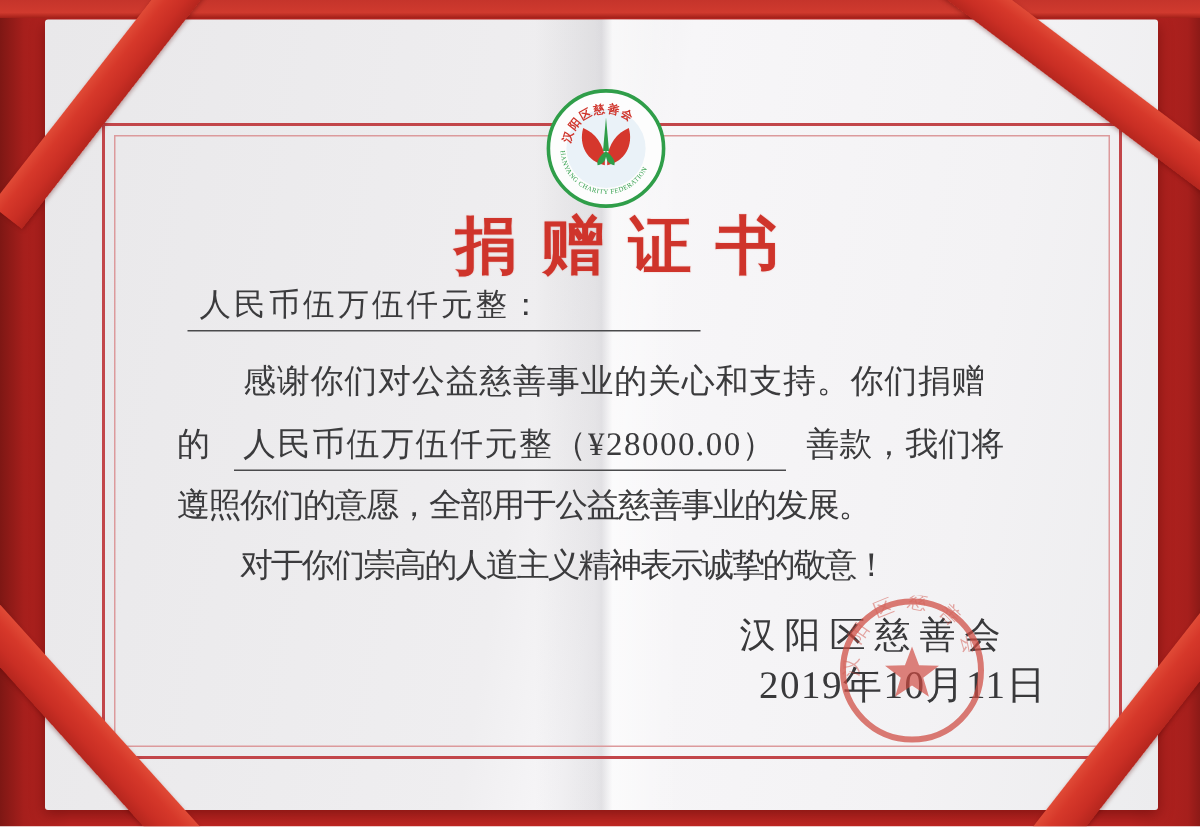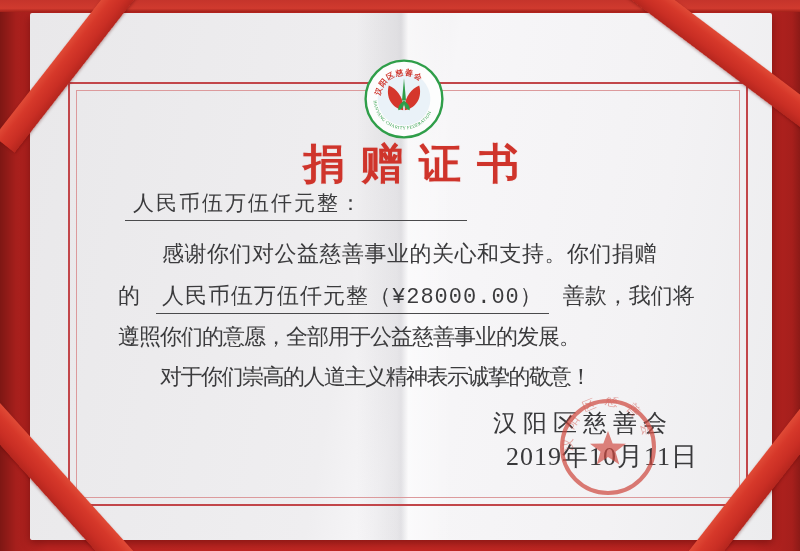--- a/index.html
+++ b/index.html
@@ -16,21 +16,21 @@
   .border-outer{position:absolute;left:38px;top:69px;width:676px;height:420px;
     border:2px solid #c2464a;z-index:2;}
   .border-inner{position:absolute;left:6px;top:6px;right:6px;bottom:6px;border:1px solid #dc9a9c;}
   .logo{position:absolute;left:334px;top:46px;width:80px;height:80px;z-index:3;}
   .title{position:absolute;left:0;top:123px;width:100%;margin:0;text-align:center;z-index:3;
     font-size:42px;font-weight:bold;color:#cf342b;letter-spacing:16px;text-indent:36px;
     text-shadow:0 0 1px rgba(207,52,43,.4);}
   .recipient{position:absolute;left:95px;top:176px;z-index:3;font-size:21px;color:#3b3b3d;
     letter-spacing:2px;}
   .recipient .u{display:inline-block;min-width:330px;border-bottom:1.5px solid #4a4a4c;padding:0 4px 3px 8px;}
-  .bodyline{position:absolute;z-index:3;font-size:22px;color:#3b3b3d;white-space:nowrap;font-family:Liberation Mono, monospace;}
+  .bodyline{position:absolute;z-index:3;font-size:22px;color:#3b3b3d;white-space:nowrap;}
   .l1{left:132px;top:226px;letter-spacing:0.5px;}
   .l2{left:88px;top:268px;}
   .l2 .amt{display:inline-block;border-bottom:1.5px solid #4a4a4c;margin:0 14px 0 16px;padding:0 6px 2px 6px;letter-spacing:1px;}
   .l3{left:88px;top:309px;letter-spacing:-1px;}
   .l4{left:130px;top:349px;letter-spacing:-1.5px;}
   .signature{position:absolute;left:463px;top:394px;z-index:3;font-size:24px;color:#39393b;letter-spacing:6px;white-space:nowrap;}
   .date{position:absolute;left:476px;top:426px;z-index:3;font-size:26px;color:#39393b;letter-spacing:1px;white-space:nowrap;}
   .seal{position:absolute;left:528px;top:384px;width:100px;height:100px;z-index:4;opacity:.85;}
   .ribbon{position:absolute;z-index:5;
     background:linear-gradient(180deg,#e04a36 0%,#d6382a 30%,#c92e24 70%,#b5261e 100%);

